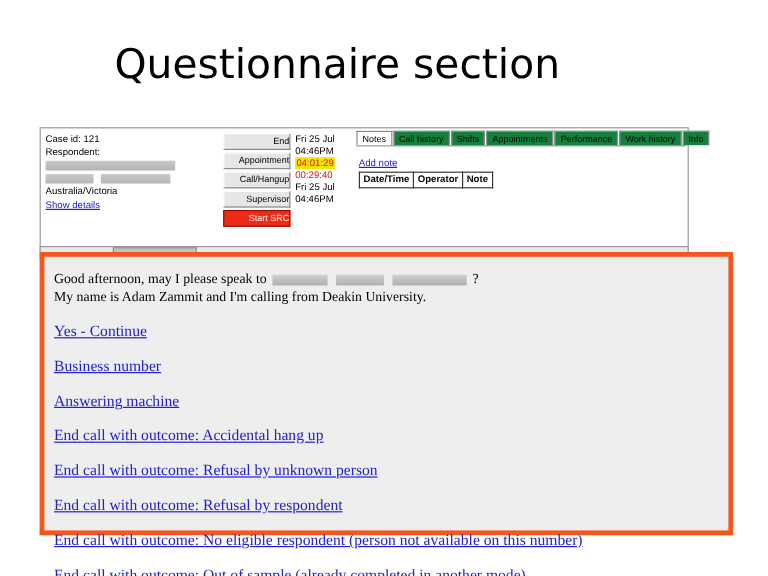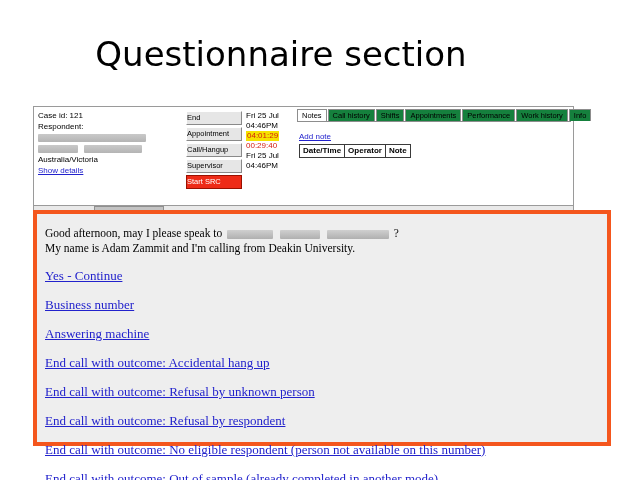--- a/index.html
+++ b/index.html
@@ -70,21 +70,21 @@
     top: 4px;
     width: 56px;
   }
   .ui-btn {
     display: block;
     width: 100%;
     box-sizing: border-box;
     margin-bottom: 2px;
     font-size: 7.5px;
     font-family: "Liberation Sans", sans-serif;
-    text-align: left;
+    text-align: right;
     padding: 1px 0 2px 0;
     background: #e6e6e6;
     border: 1px solid #8a8a8a;
     border-top-color: #ffffff;
     border-left-color: #ffffff;
     color: #000000;
     cursor: pointer;
   }
   .ui-btn.danger {
     background: #ee2b17;

